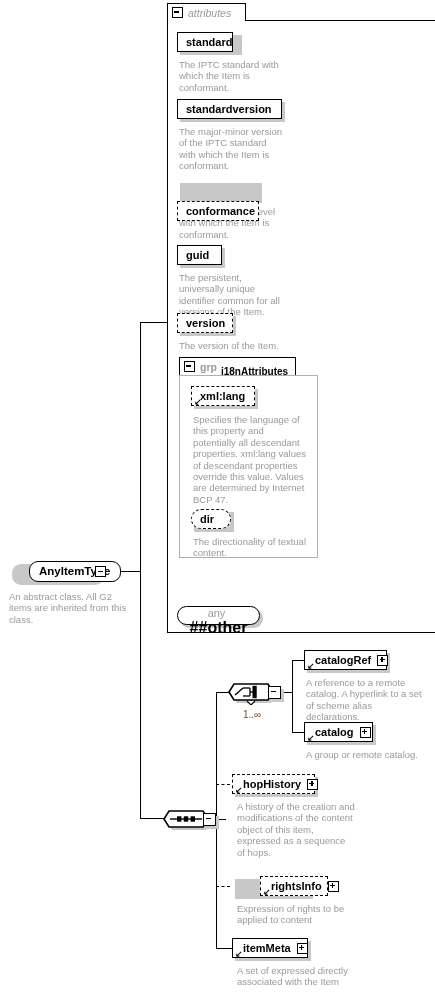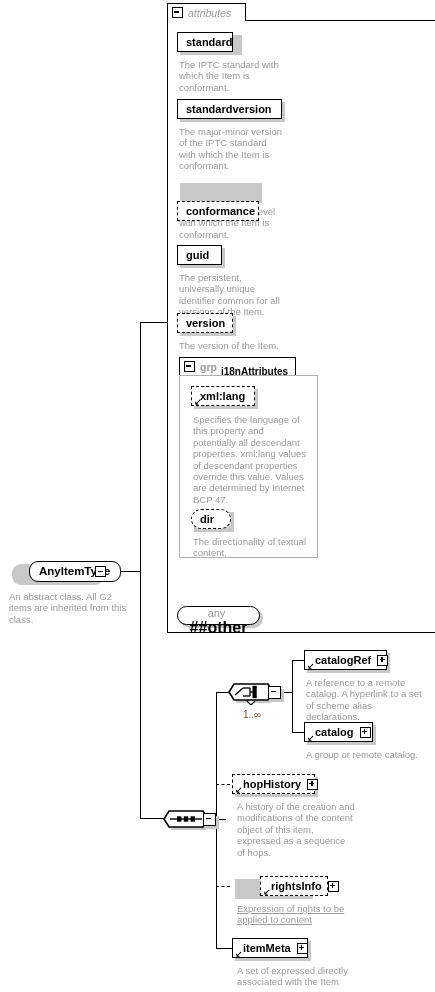--- a/index.html
+++ b/index.html
@@ -389,21 +389,21 @@
 
   <div class="dash-h" style="left:216px; top:886px; width:14px;"></div>
   <div class="shadow" style="left:235px; top:879px; width:78px; height:20px;"></div>
   <div class="node dashed haselem" style="left:232px; top:876px; width:68px; padding-right:4px;margin-left:28px;">
     <span class="lbl">rightsInfo</span>
     <span class="inline-exp plus" style="margin-left:auto;"></span>
     <svg class="elem-arrow" viewBox="0 0 8 8">
       <path d="M7 1 L2 6 M2 6 L2 3 M2 6 L5 6" stroke="#000" stroke-width="1.2" fill="none"></path>
     </svg>
   </div>
-  <div class="doc" style="left:237px; top:903px; width:118px;text-decoration:underline;">Expression of rights to be applied to content</div>
+  <div class="doc" style="left:237px; top:903px; width:118px;">Expression of rights to be applied to content</div>
 
   <div class="line-h" style="left:216px; top:948px; width:16px;"></div>
   <div class="shadow" style="left:235px; top:941px; width:76px; height:20px;"></div>
   <div class="node haselem" style="left:232px; top:938px; width:76px; padding-right:4px;">
     <span class="lbl">itemMeta</span>
     <span class="inline-exp plus" style="margin-left:auto;"></span>
     <svg class="elem-arrow" viewBox="0 0 8 8">
       <path d="M7 1 L2 6 M2 6 L2 3 M2 6 L5 6" stroke="#000" stroke-width="1.2" fill="none"></path>
     </svg>
   </div>

